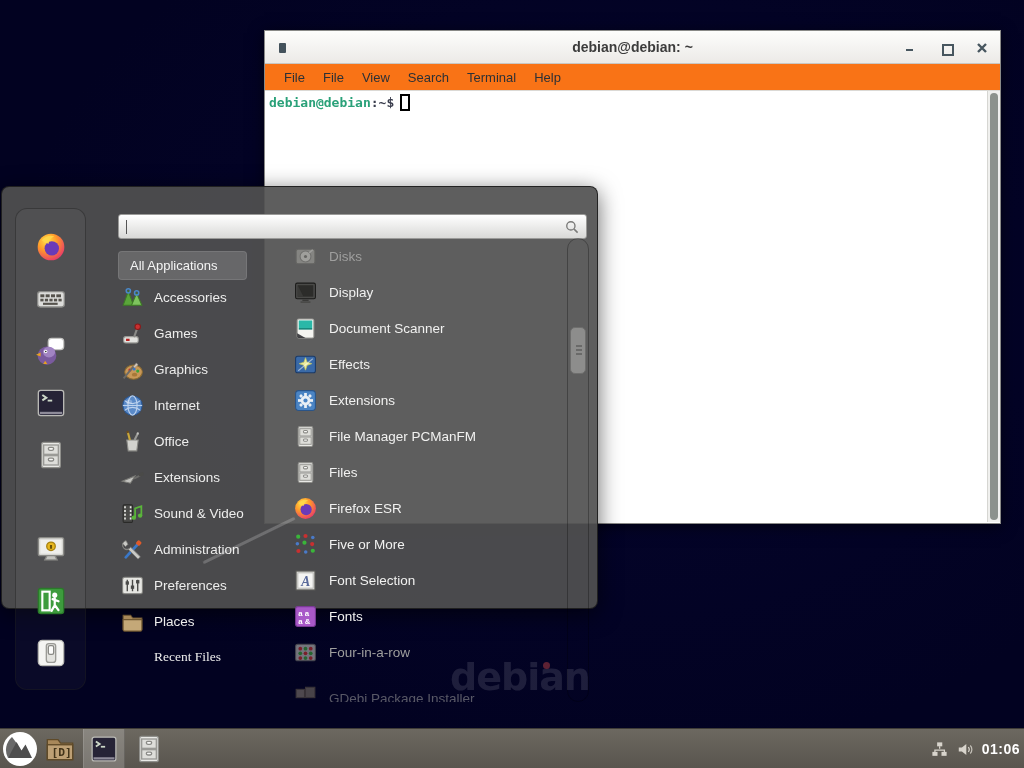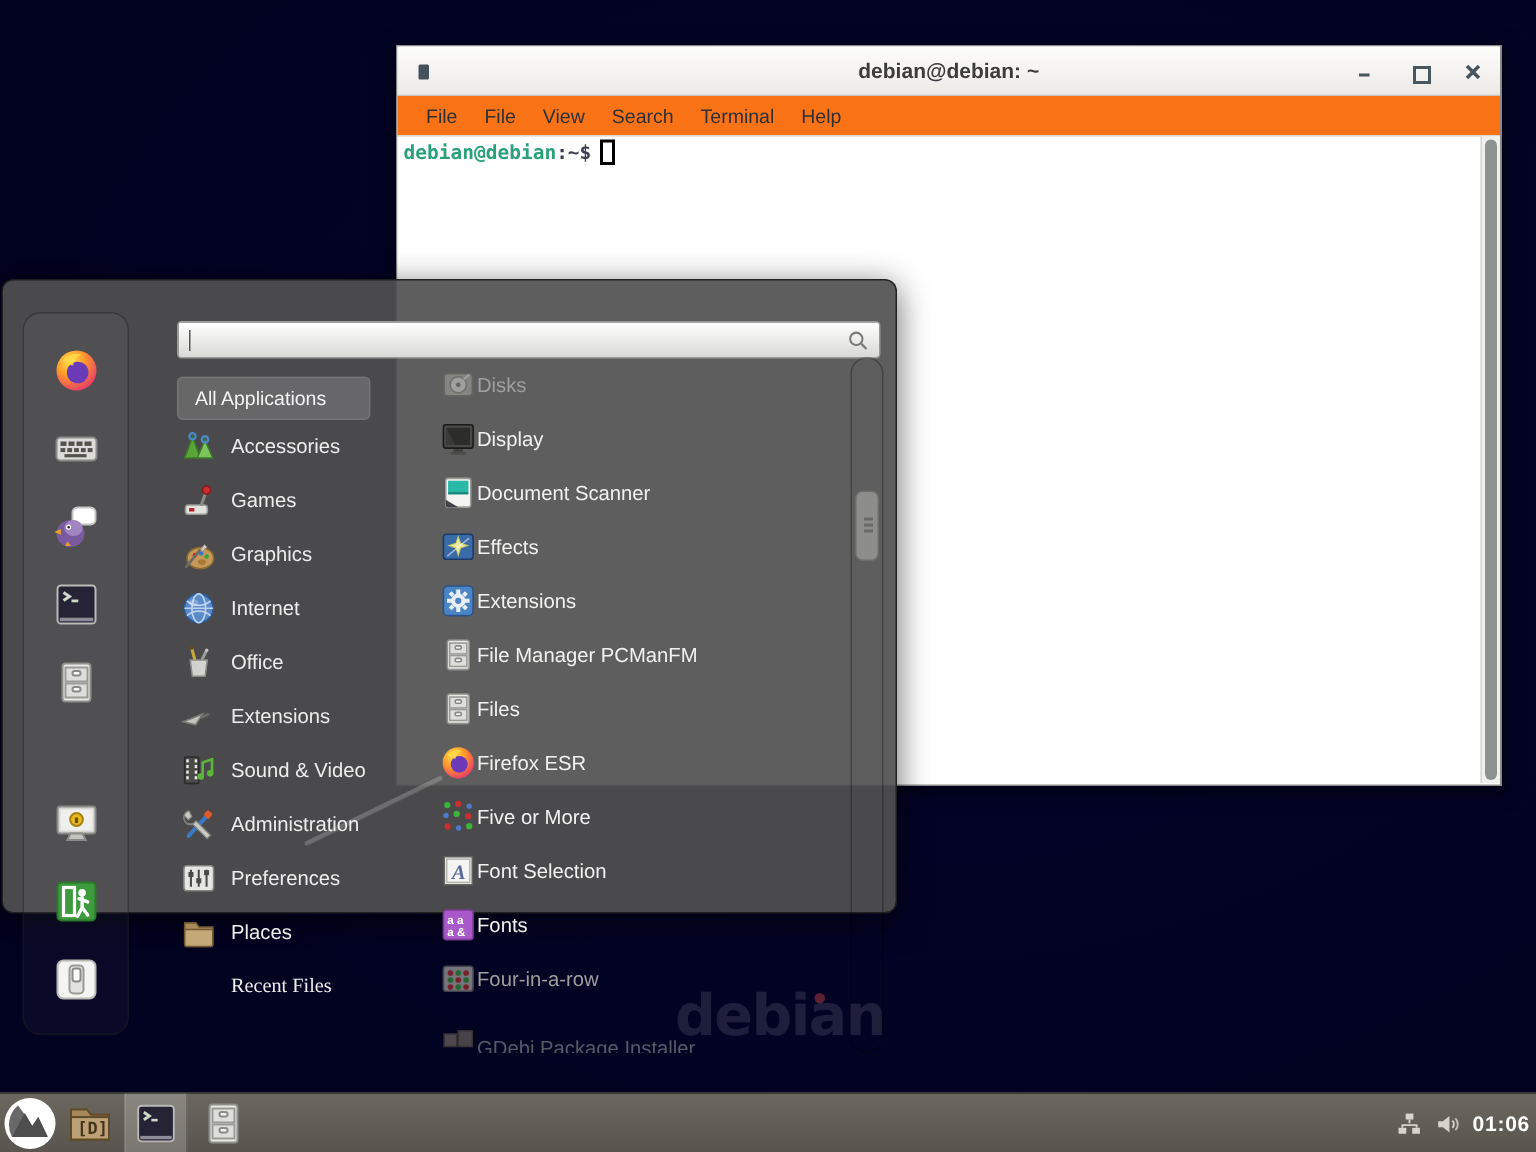--- a/index.html
+++ b/index.html
@@ -64,21 +64,21 @@
     font-size:13px; color:#f4f4f4; cursor:pointer; }
 
   .menu-cats { position:absolute; left:116px; top:92px; width:165px; }
   .cat-row { height:36px; display:flex; align-items:center; gap:9px; cursor:pointer; padding-left:2px;text-align:right; }
   .cat-row .ic { width:25px; height:25px; flex:0 0 25px; }
   .cat-row .ic svg { width:25px; height:25px; display:block; }
   .cat-row .lbl { font-size:13.5px; color:#ededec; white-space:nowrap; }
   .cat-row.no-icon { padding-left:36px;font-family:Liberation Serif, serif; }
 
   .menu-apps { position:absolute; left:268px; top:51px; width:296px; height:464px; overflow:hidden; }
-  .app-row { height:36px; display:flex; align-items:center; cursor:pointer; padding-left:23px; }
+  .app-row { height:36px; display:flex; align-items:center; gap:11px; cursor:pointer; padding-left:23px; }
   .app-row .ic { width:25px; height:25px; flex:0 0 25px; }
   .app-row .ic svg { width:25px; height:25px; display:block; }
   .app-row .lbl { font-size:13.5px; color:#f1f1f0; white-space:nowrap; }
   .app-row.disabled .lbl { color:#9f9f9e; }
   .app-row.disabled .ic { opacity:.65; }
   .app-row.faded { opacity:.55;align-items:flex-end; }
 
   .list-scrollbar { position:absolute; left:565px; top:51px; width:22px; height:464px;
     border:1px solid rgba(0,0,0,0.28); border-radius:11px; }
   .list-thumb { position:absolute; left:2px; width:16px; top:88px; height:47px;

